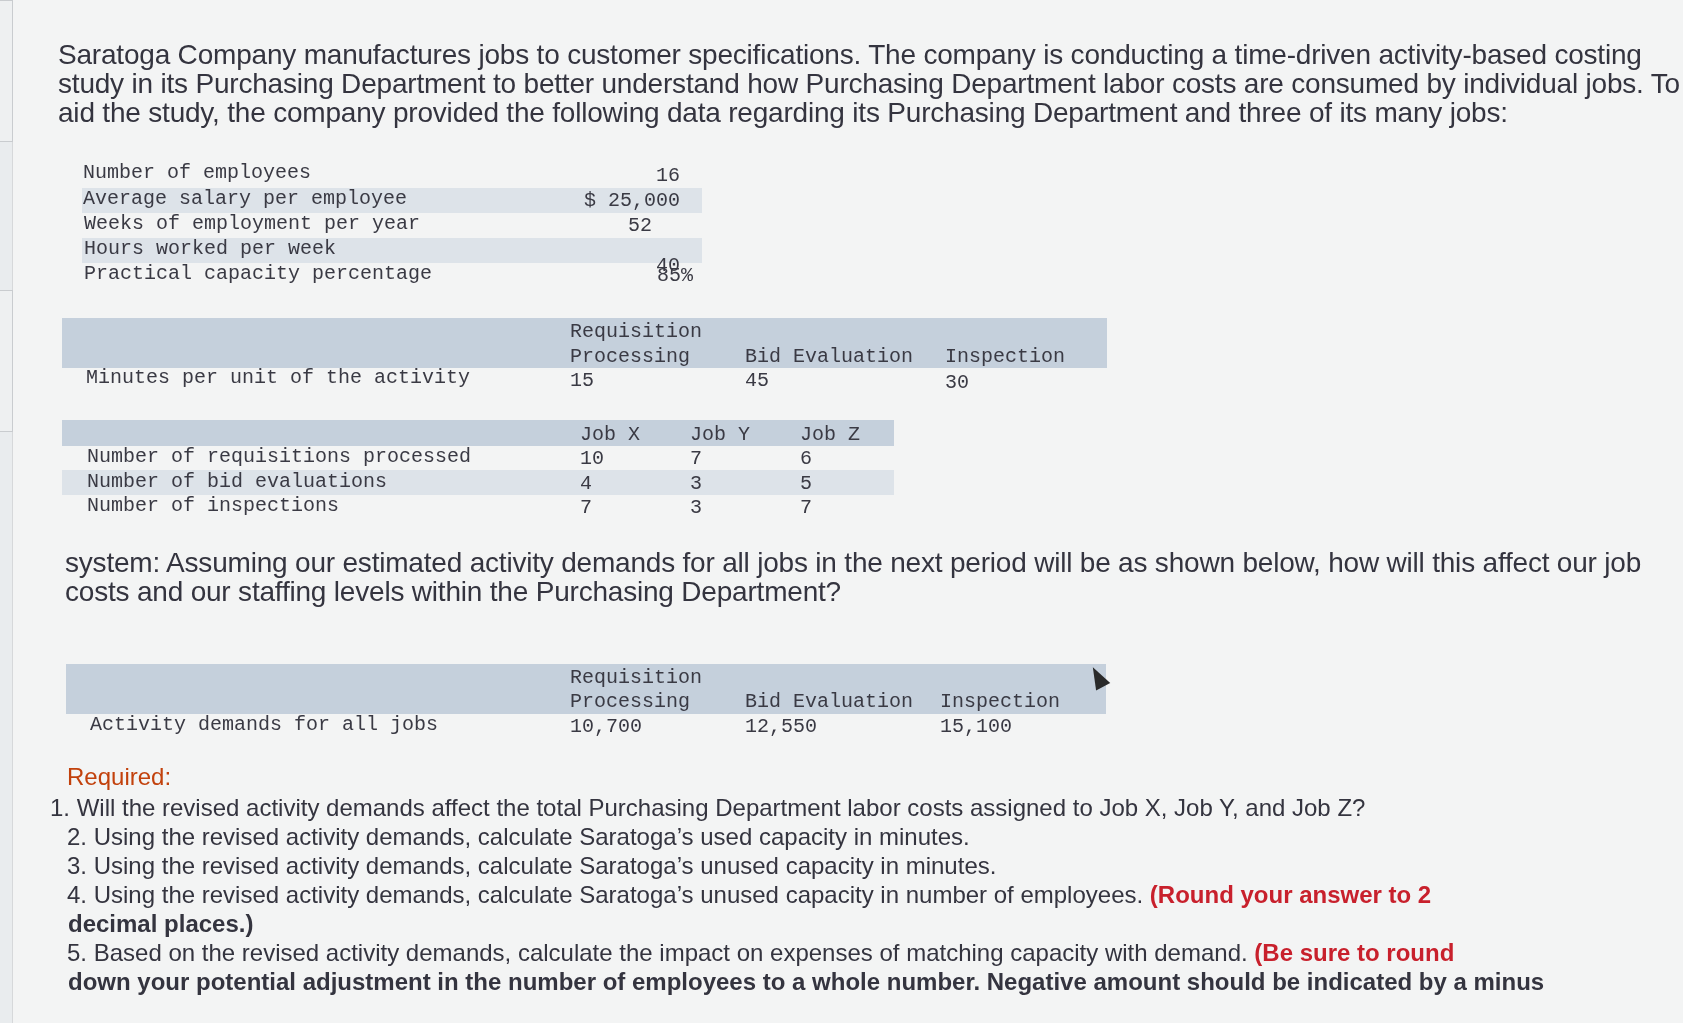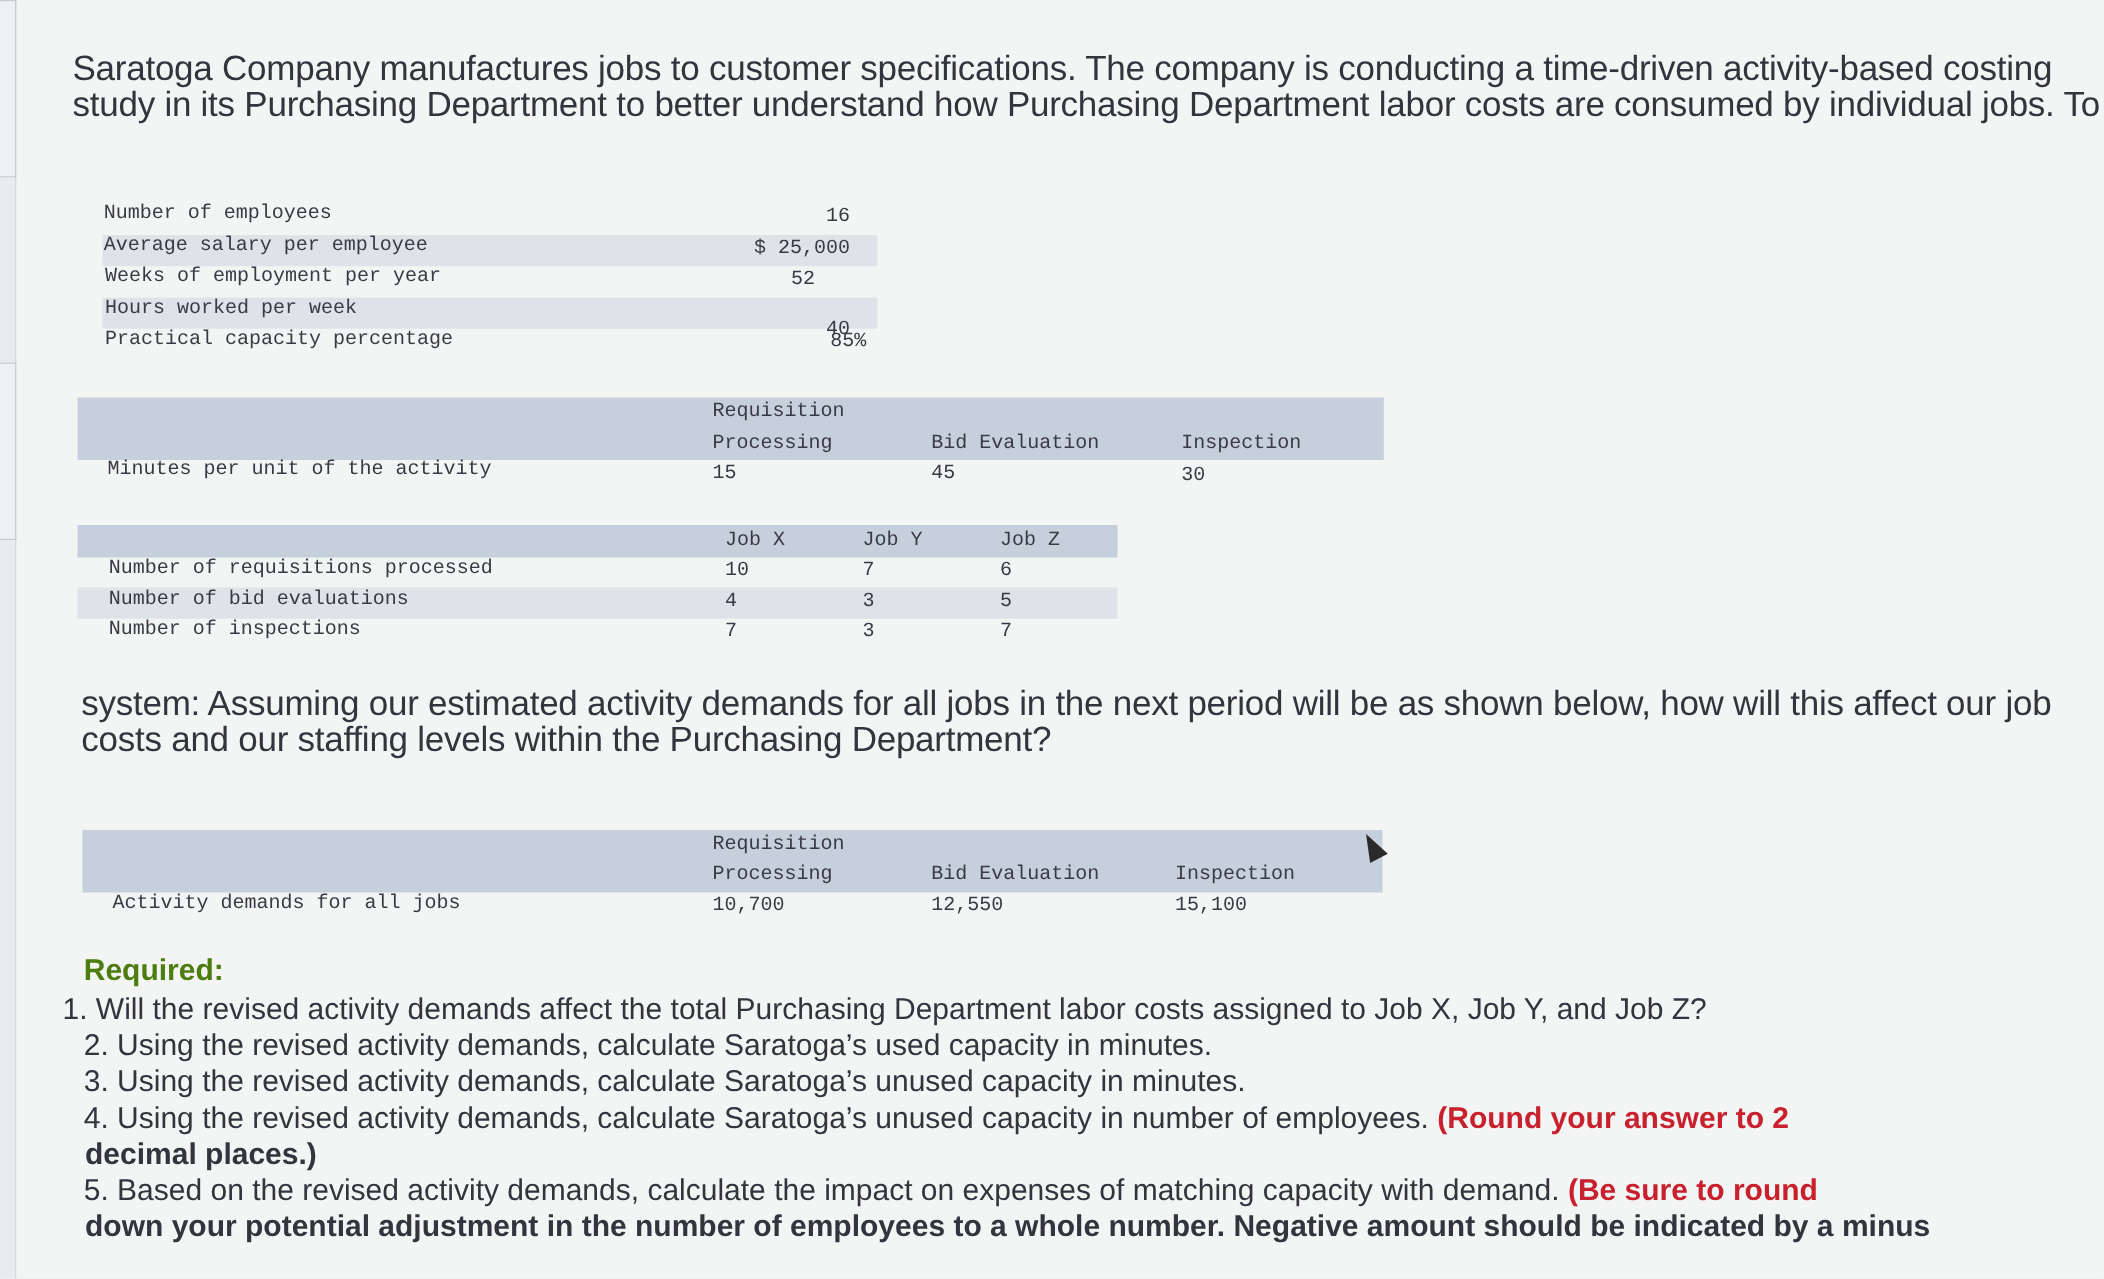--- a/index.html
+++ b/index.html
@@ -16,21 +16,21 @@
     border-left: 1px solid #d6d8da;
   }
   .edge-tab {
     position: absolute; left: 0; width: 12px; border: 1px solid #c9cccf; border-left: none;
     background: #eef0f1;
   }
   .para {
     position: absolute; font-size: 28px; line-height: 29px; color: #34343f;
     letter-spacing: -0.2px;
   }
-  .mono { font-family: "Liberation Mono", "DejaVu Sans Mono", monospace; font-size: 16px; color: #3a3a44; }
+  .mono { font-family: "Liberation Mono", "DejaVu Sans Mono", monospace; font-size: 20px; color: #3a3a44; }
   .abs { position: absolute; white-space: nowrap; }
   .band { position: absolute; background: #c5d0dc; }
   .band-light { position: absolute; background: #dde3e9; }
   .r { text-align: right; }
   .c { text-align: left; }
   .red { color: #c8202c; font-weight: bold; }
   .req { position: absolute; font-size: 24px; line-height: 29px; color: #34343f; white-space: nowrap; }
   .cursor { position: absolute; left: 1090px; top: 666px; width: 0; height: 0;
     border-left: 8px solid transparent; border-right: 8px solid transparent;
     border-bottom: 22px solid #2a2a2a; transform: rotate(-28deg); }
@@ -38,20 +38,21 @@
 </head>
 <body>
 
 <div class="screen"></div>
 <div class="edge-tab" style="top:290px;height:140px;"></div>
 <div class="edge-tab" style="top:0;height:140px;"></div>
 
 <div class="para" style="left:58px;top:40px;">
   <div>Saratoga Company manufactures jobs to customer specifications. The company is conducting a time-driven activity-based costing</div>
   <div>study in its Purchasing Department to better understand how Purchasing Department labor costs are consumed by individual jobs. To</div>
+  <div>aid the study, the company provided the following data regarding its Purchasing Department and three of its many jobs:</div>
 </div>
 
 <div>
   <div class="band-light" style="left:82px;top:188px;width:620px;height:25px;"></div>
   <div class="band-light" style="left:82px;top:238px;width:620px;height:25px;"></div>
   <div class="abs mono" style="left:83px;top:161px;">Number of employees</div>
   <div class="abs mono r" style="left:540px;width:140px;top:164px;">16</div>
   <div class="abs mono" style="left:83px;top:187px;text-align:right;">Average salary per employee</div>
   <div class="abs mono r" style="left:540px;width:140px;top:189px;">$ 25,000</div>
   <div class="abs mono" style="left:84px;top:212px;">Weeks of employment per year</div>
@@ -109,21 +110,21 @@
   <div class="abs mono c" style="left:745px;width:185px;top:690px;">Bid Evaluation</div>
   <div class="abs mono c" style="left:940px;width:150px;top:690px;">Inspection</div>
   <div class="abs mono" style="left:90px;top:713px;">Activity demands for all jobs</div>
   <div class="abs mono c" style="left:570px;width:165px;top:715px;">10,700</div>
   <div class="abs mono c" style="left:745px;width:185px;top:715px;">12,550</div>
   <div class="abs mono c" style="left:940px;width:150px;top:715px;">15,100</div>
 </div>
 <div class="cursor"></div>
 
 <div>
-  <div class="req" style="left:67px;top:762px;font-weight:bold;color:#4d7c0f;">Required:</div>
+  <div class="req" style="left:67px;top:762px;font-weight:normal;color:#c2410c;">Required:</div>
   <div class="req" style="left:50px;top:793px;text-align:center;">1. Will the revised activity demands affect the total Purchasing Department labor costs assigned to Job X, Job Y, and Job Z?</div>
   <div class="req" style="left:67px;top:822px;">2. Using the revised activity demands, calculate Saratoga’s used capacity in minutes.</div>
   <div class="req" style="left:67px;top:851px;">3. Using the revised activity demands, calculate Saratoga’s unused capacity in minutes.</div>
   <div class="req" style="left:67px;top:880px;">
     <span>4. Using the revised activity demands, calculate Saratoga’s unused capacity in number of employees.</span>
     <span class="red">(Round your answer to 2</span>
   </div>
   <div class="req red" style="left:68px;top:909px;">decimal places.)</div>
   <div class="req" style="left:67px;top:938px;">
     <span>5. Based on the revised activity demands, calculate the impact on expenses of matching capacity with demand.</span>

